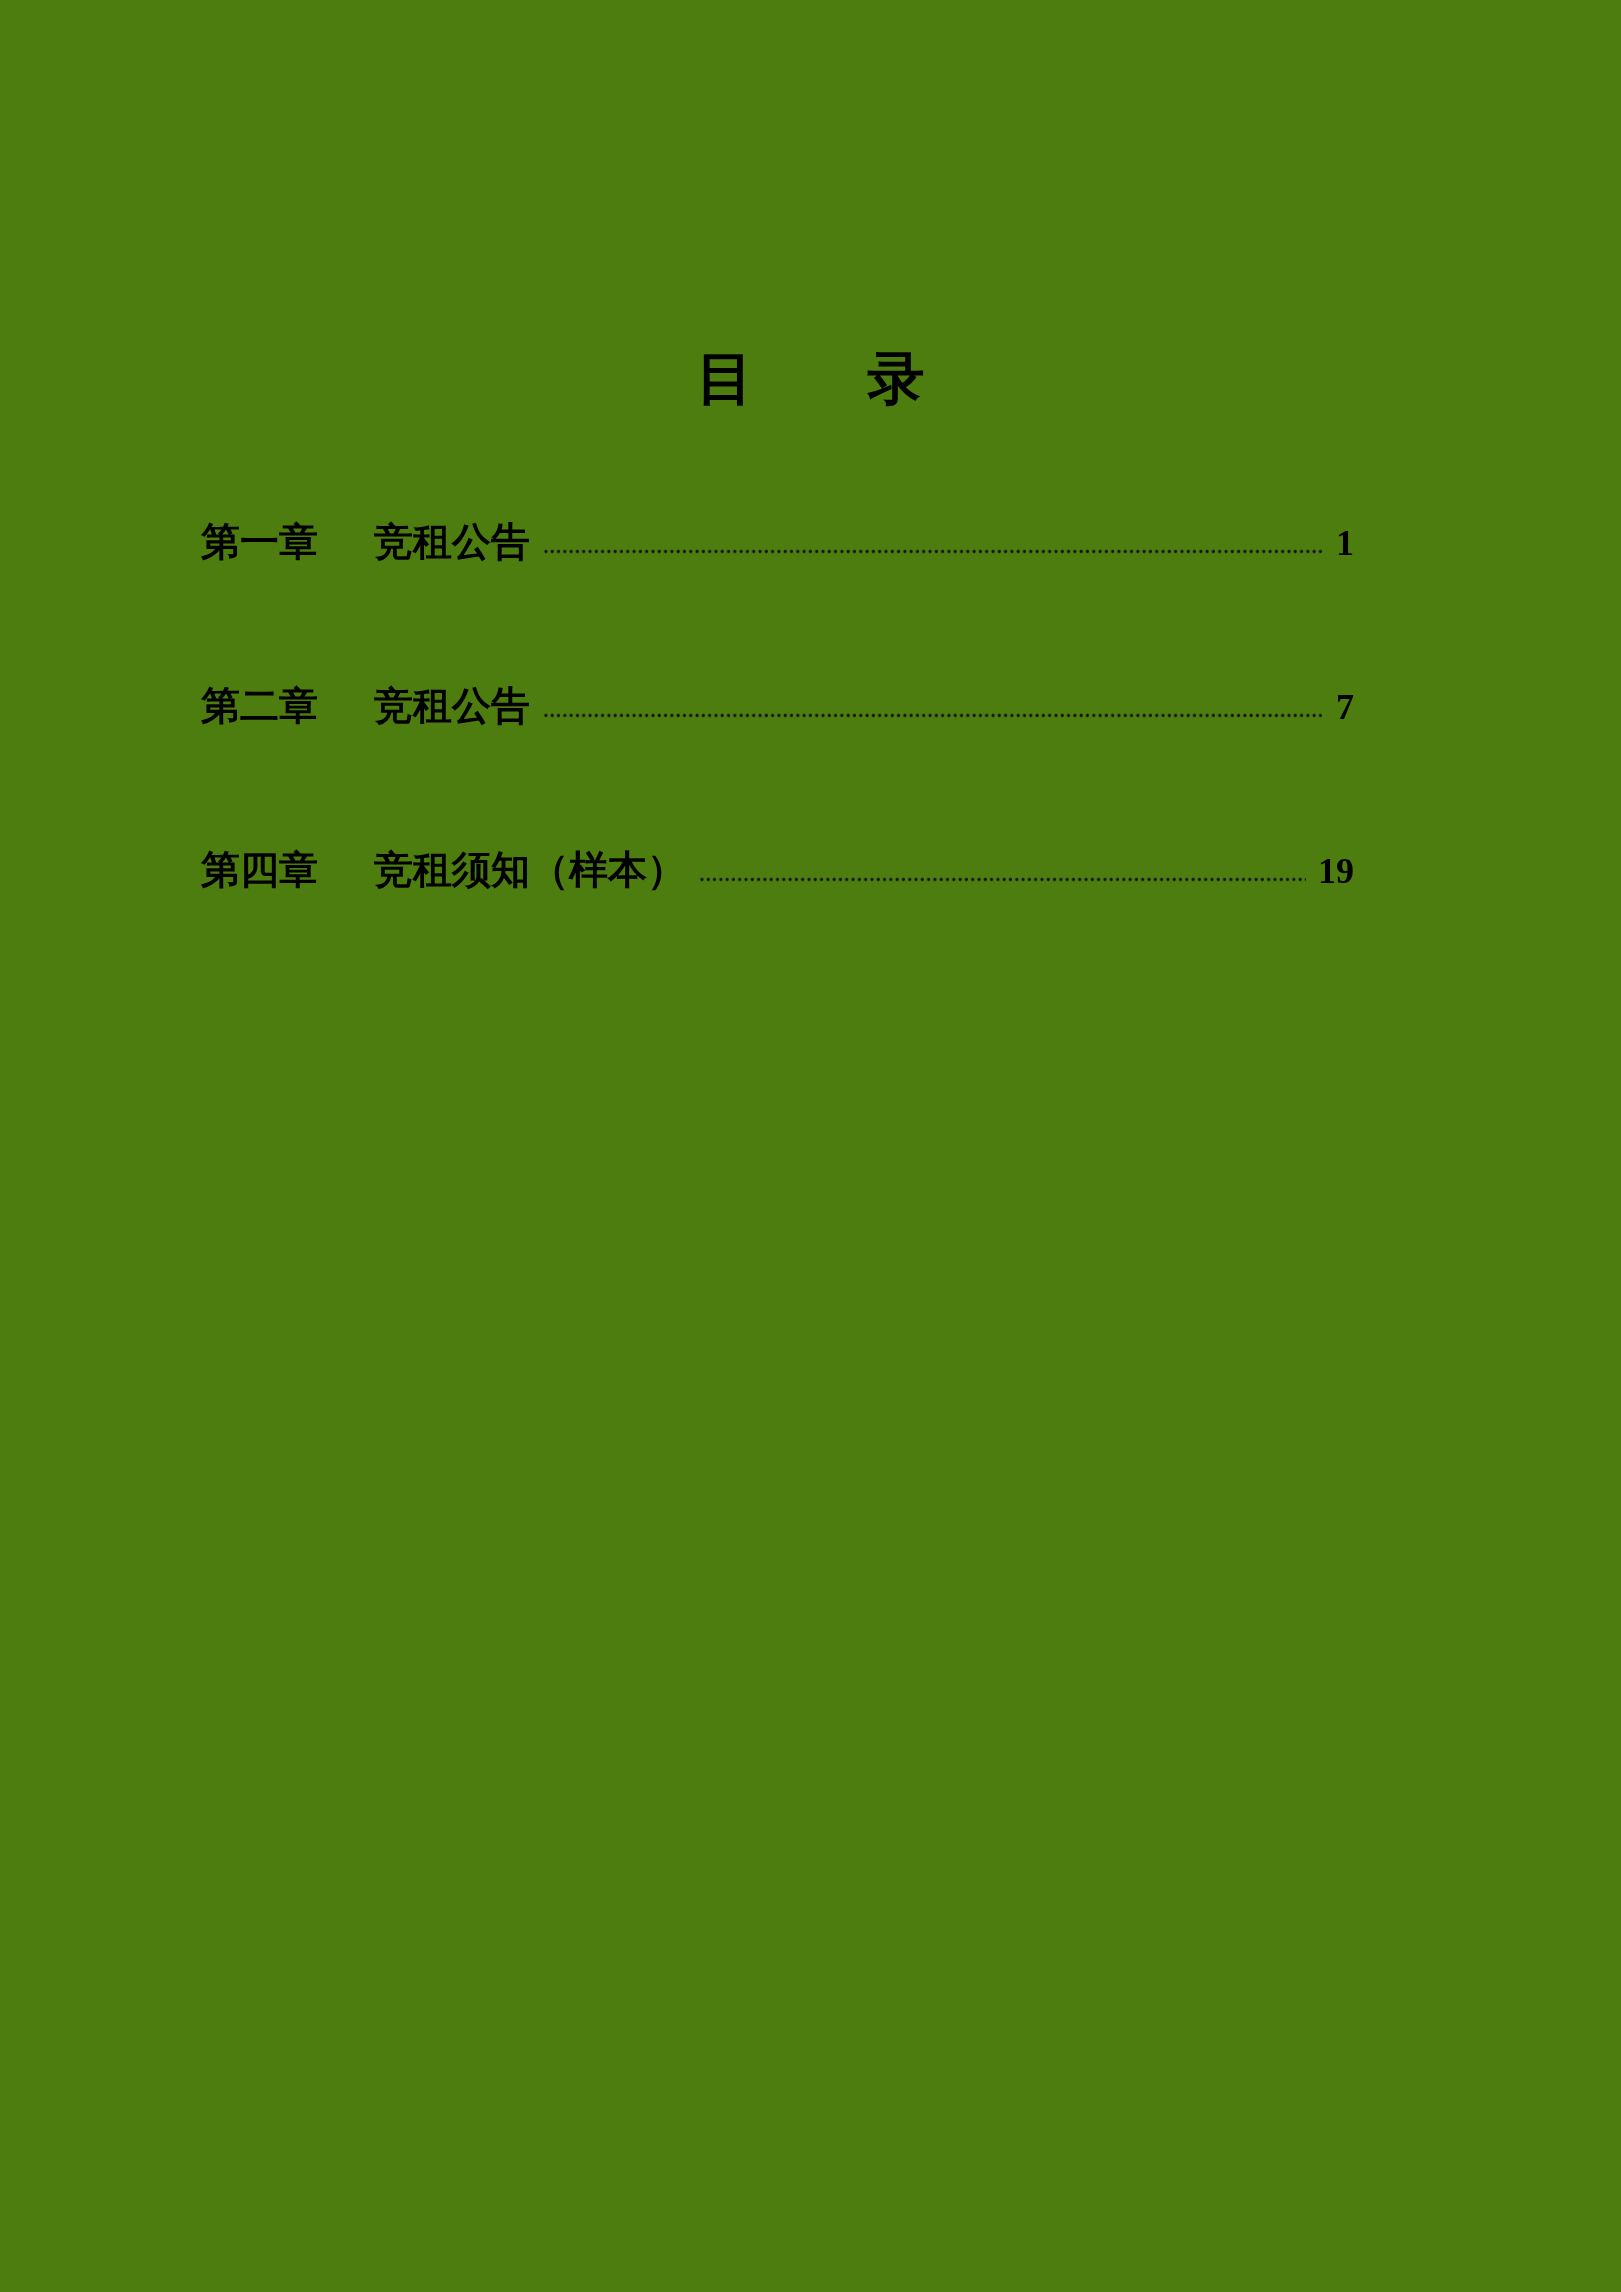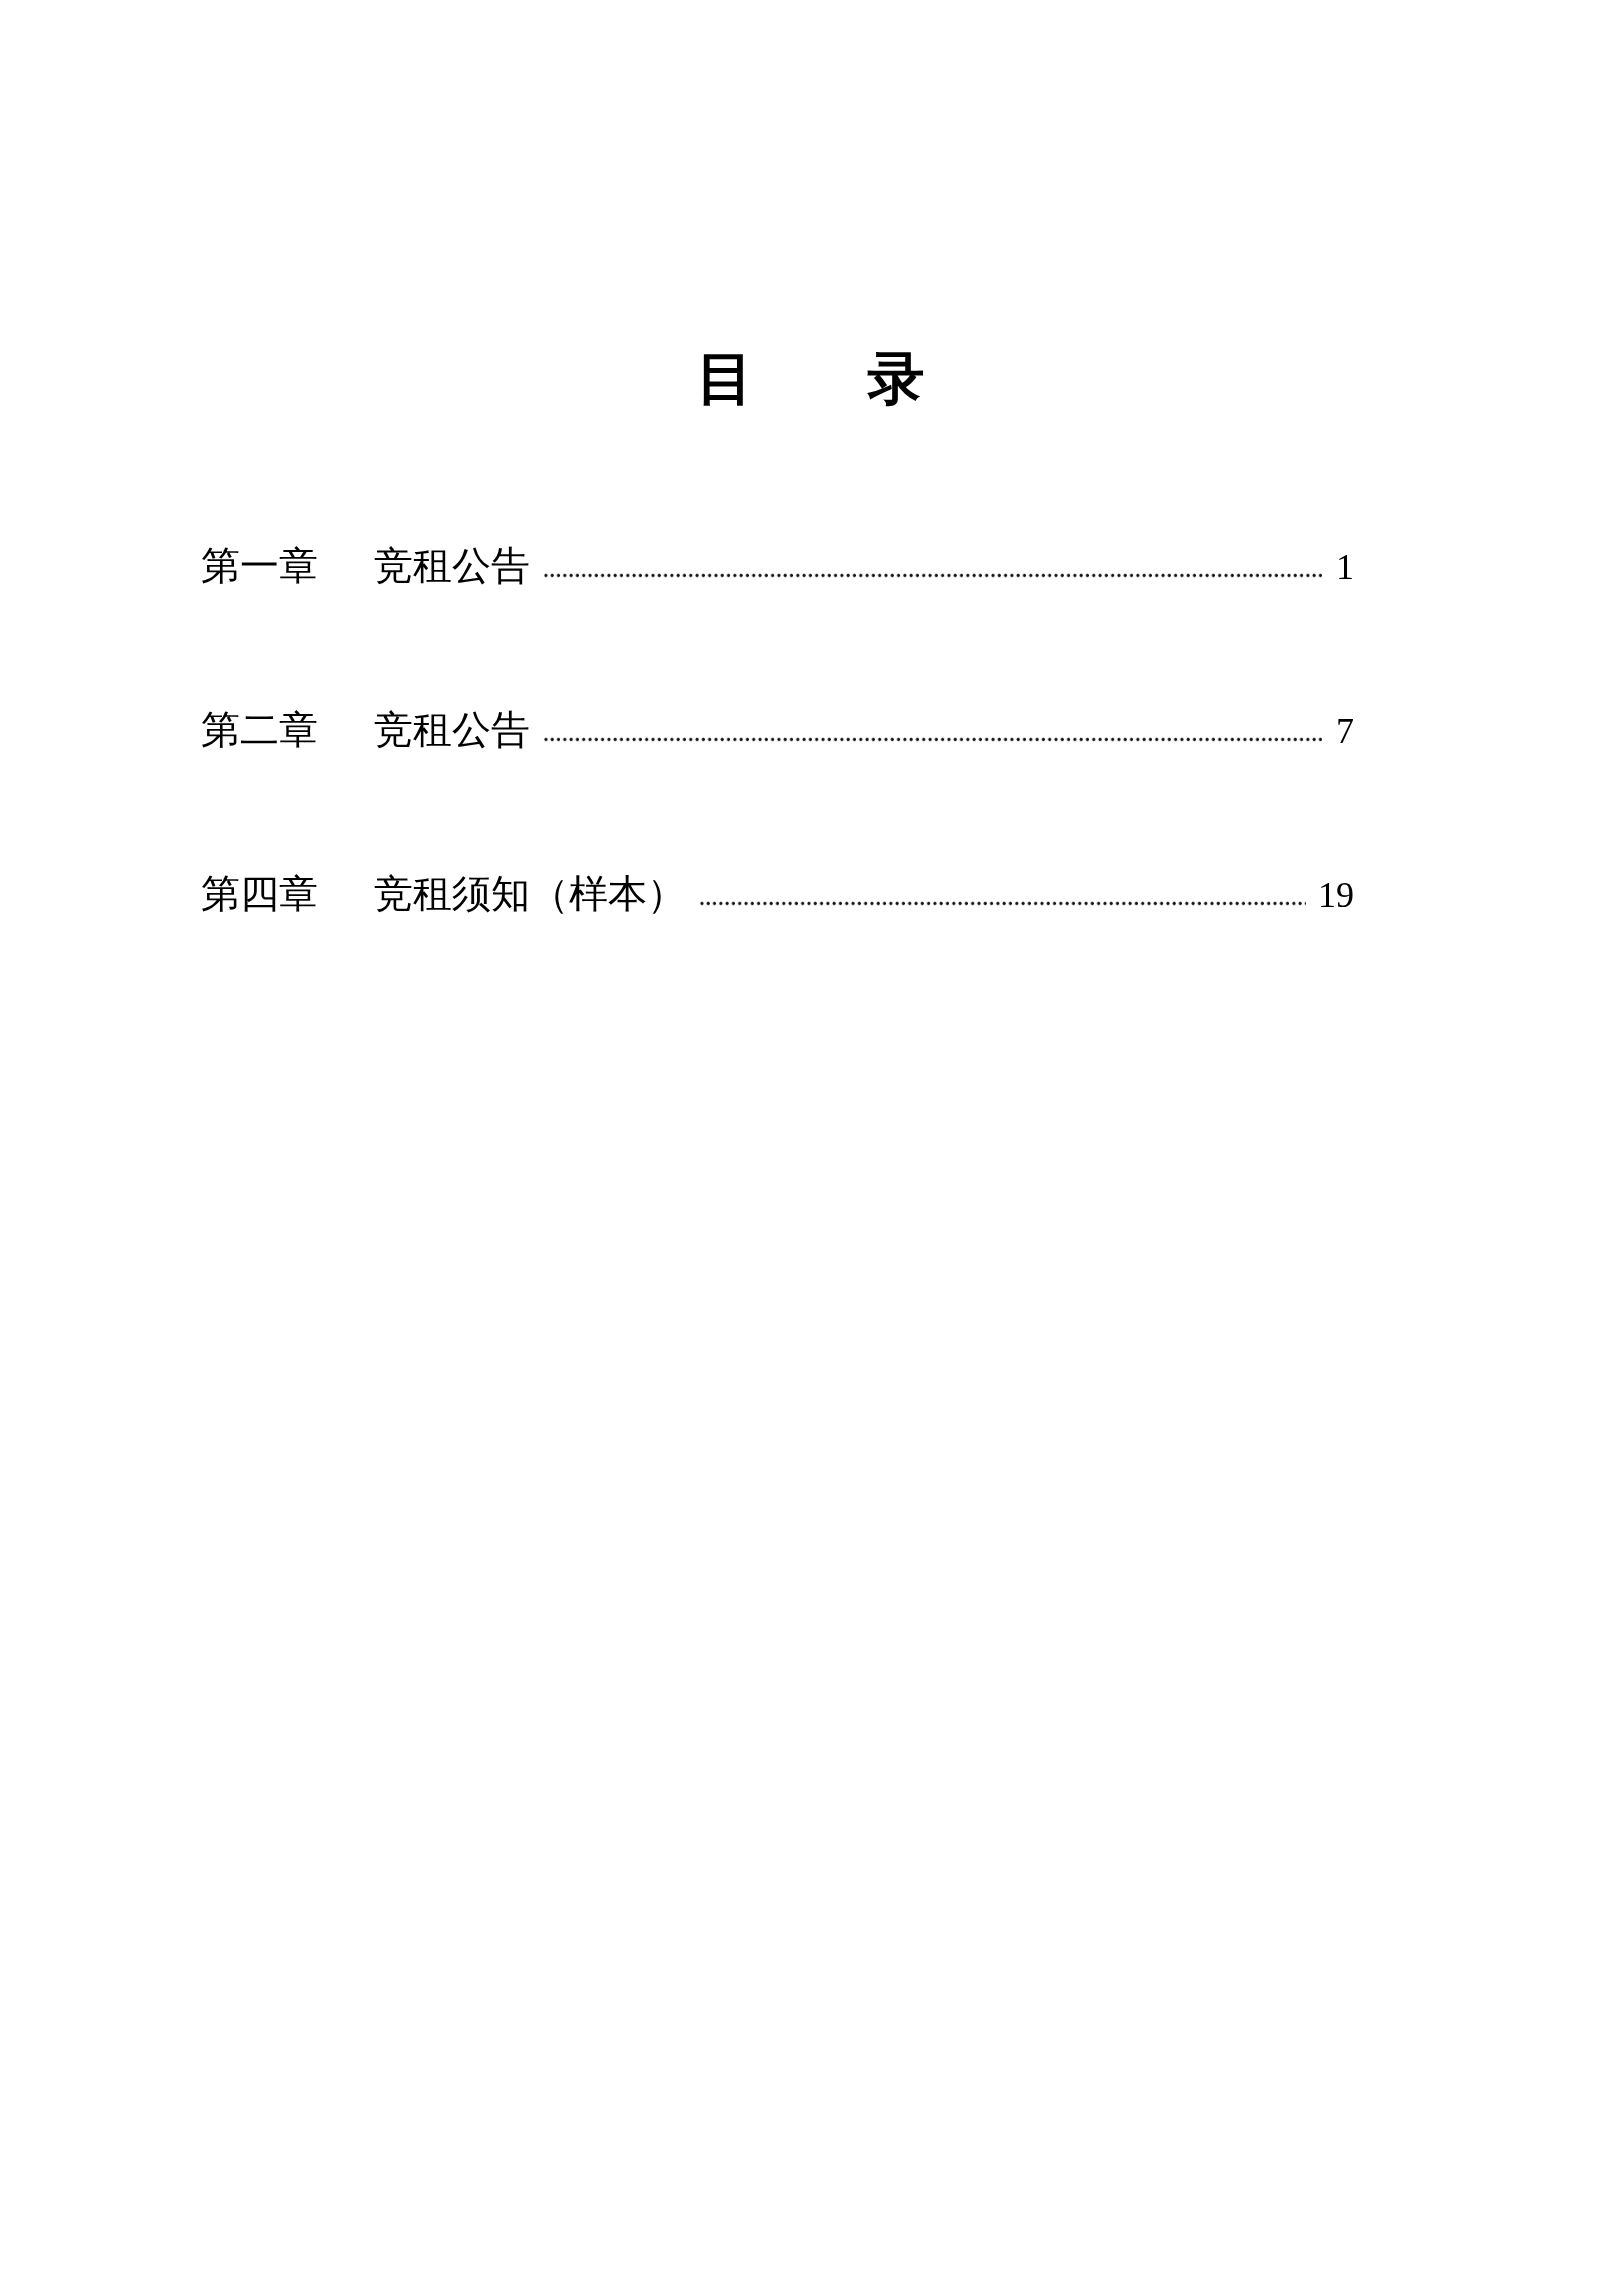--- a/index.html
+++ b/index.html
@@ -10,41 +10,42 @@
     width: 1621px;
     height: 2293px;
     background: #e8e8e8;
     font-family: "Liberation Serif", "DejaVu Serif", serif;
     color: #000000;
   }
   .page {
     position: relative;
     width: 1621px;
     height: 2293px;
-    background: #ffffff;
+    background: #4d7c0f;
     overflow: hidden;
   }
   .doc-title {
     position: absolute;
     top: 343px;
     left: 0;
     width: 100%;
     margin: 0;
     text-align: center;
     font-size: 57px;
     line-height: 1.25;
     font-weight: bold;
     white-space: pre;
     color: #000000;
   }
   .toc {
     position: absolute;
     left: 201px;
-    top: 542px;
+    top: 518px;
     width: 1153px;
+    font-weight: bold;
   }
   .toc-entry {
     display: flex;
     align-items: baseline;
     font-size: 39px;
     line-height: 47px;
     cursor: pointer;
   }
   .toc-entry + .toc-entry {
     margin-top: 115px;

